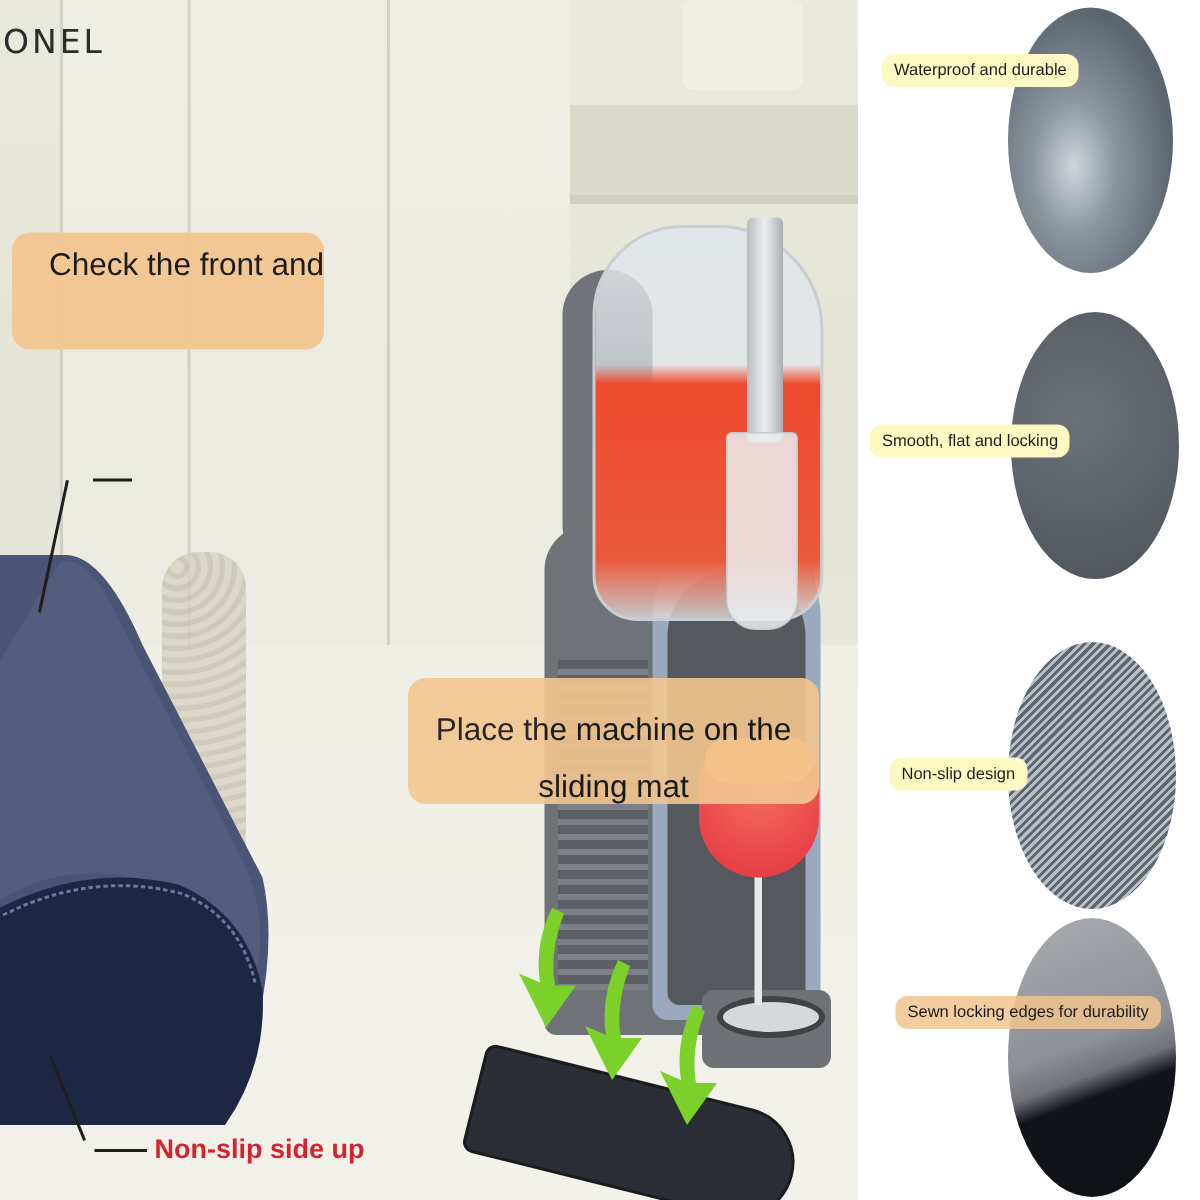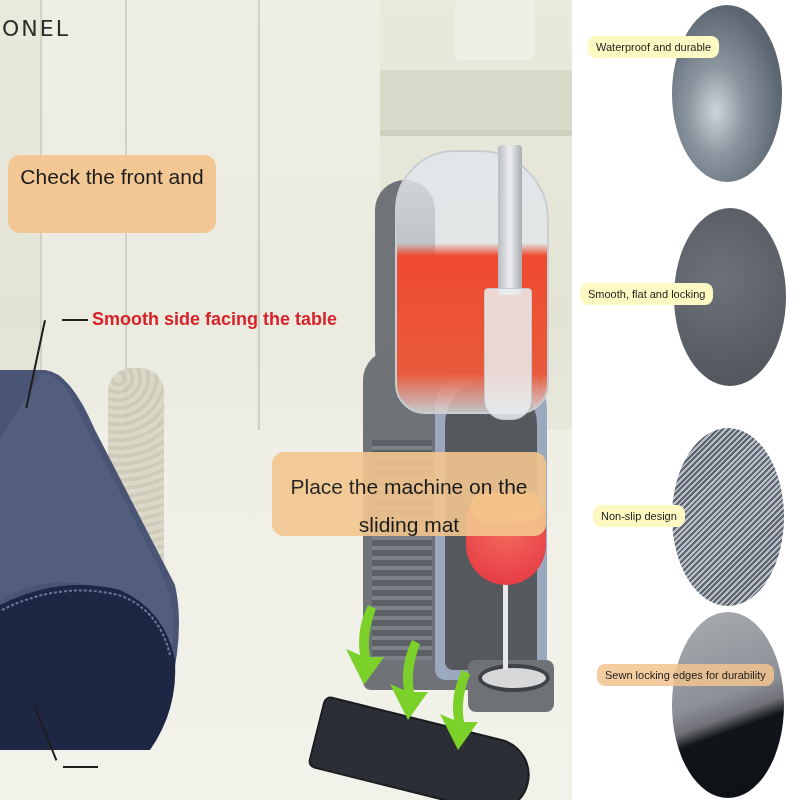--- a/index.html
+++ b/index.html
@@ -6,21 +6,21 @@
     body { width:800px; height:800px; overflow:hidden; position:relative; background:#ffffff; font-family:"Liberation Sans", sans-serif; }
     .scene { position:absolute; left:0; top:0; width:675px; height:800px; overflow:hidden;
       background: linear-gradient(180deg,#e9e9dc 0%, #e4e4d6 40%, #e8e8dc 60%, #ecebe1 100%); }
     .wall-panel { position:absolute; background:rgba(255,255,255,0.25); border-left:2px solid rgba(180,180,165,0.5); }
     .counter { position:absolute; left:0; top:430px; width:572px; height:370px;
       background: linear-gradient(180deg,#efefe6 0%, #f3f2ea 100%); }
     .cabinet { position:absolute; left:380px; top:70px; width:192px; height:60px; background:#dadacb; border-bottom:6px solid #d0d0c0; }
     .microwave { position:absolute; left:455px; top:0; width:80px; height:60px; background:#f0efe6; border-radius:6px; }
     .brand { position:absolute; left:2px; top:16px; font-size:22px; letter-spacing:2px; color:#2c2c2a; font-family:"DejaVu Sans", sans-serif; }
     .label-box { position:absolute; background:#f3c690; border-radius:12px; color:#111; text-align:center; font-family:"Liberation Sans", sans-serif; }
-    .label-check { left:8px; top:155px; width:208px; height:78px; font-size:21px; line-height:36px; padding-top:4px; box-sizing:border-box; opacity:0.95; }
+    .label-check { left:8px; top:155px; width:208px; height:78px; font-size:21px; line-height:36px; padding-top:4px; box-sizing:border-box; opacity:0.95;text-align:right; }
     .label-place { left:272px; top:452px; width:274px; height:84px; font-size:21px; line-height:38px; padding-top:16px; box-sizing:border-box; opacity:0.9; }
     .red-text { position:absolute; color:#d6222a; font-size:18px; font-weight:bold; white-space:nowrap; }
     .line { position:absolute; background:#1e1e1e; }
     .vase { position:absolute; left:108px; top:368px; width:56px; height:220px; border-radius:24px 24px 10px 10px;
       background: repeating-radial-gradient(circle at 10px 10px, #d6d2c2 0 4px, #c7c2b0 5px 8px); opacity:0.8; }
     .mat-roll { position:absolute; left:0; top:370px; width:180px; height:380px; }
     .machine-body { position:absolute; left:363px; top:350px; width:180px; height:340px; background:#6f7378; border-radius:30px 30px 8px 8px; }
     .machine-front { position:absolute; left:435px; top:360px; width:112px; height:320px; background:#9aa9be; border-radius:50px 50px 10px 10px; }
     .machine-panel { position:absolute; left:445px; top:380px; width:92px; height:290px; background:#55595e; border-radius:44px 44px 8px 8px; }
     .grille { position:absolute; left:372px; top:440px; width:60px; height:220px;
@@ -68,24 +68,24 @@
 
   <svg class="mat-roll" viewBox="0 0 180 380" width="180" height="380">
     <path d="M0,0 L45,0 Q70,2 95,60 L175,215 Q185,260 170,320 Q150,380 120,380 L0,380 Z" fill="#4a5475"></path>
     <path d="M0,70 L40,5 Q55,0 70,25 L160,200 Q178,235 172,275 Q150,230 90,215 Q40,205 0,230 Z" fill="#5a6585" opacity="0.6"></path>
     <path d="M0,235 Q60,205 120,220 Q165,240 175,290 Q178,340 150,380 L0,380 Z" fill="#1d2744"></path>
     <path d="M2,240 Q62,210 122,226 Q160,242 170,285" fill="none" stroke="#6d7898" stroke-width="2" stroke-dasharray="3,2"></path>
   </svg>
 
   <div class="line" style="left:62px;top:319px;width:26px;height:2px;"></div>
   <div class="line" style="left:44px;top:320px;width:2px;height:90px;transform:rotate(12deg);transform-origin:top left;"></div>
-  <div class="red-text" style="left:92px;top:309px;">Smooth side facing the table</div>
 
   <div class="line" style="left:33px;top:705px;width:2px;height:60px;transform:rotate(-22deg);transform-origin:top left;"></div>
   <div class="line" style="left:63px;top:766px;width:35px;height:2px;"></div>
+  <div class="red-text" style="left:103px;top:756px;">Non-slip side up</div>
 
   <div class="floor-mat"></div>
   <div class="bowl-back"></div>
   <div class="machine-body"></div>
   <div class="grille"></div>
   <div class="machine-front"></div>
   <div class="machine-panel"></div>
   <div class="bowl"></div>
   <div class="tap"></div>
   <div class="spout"></div>

